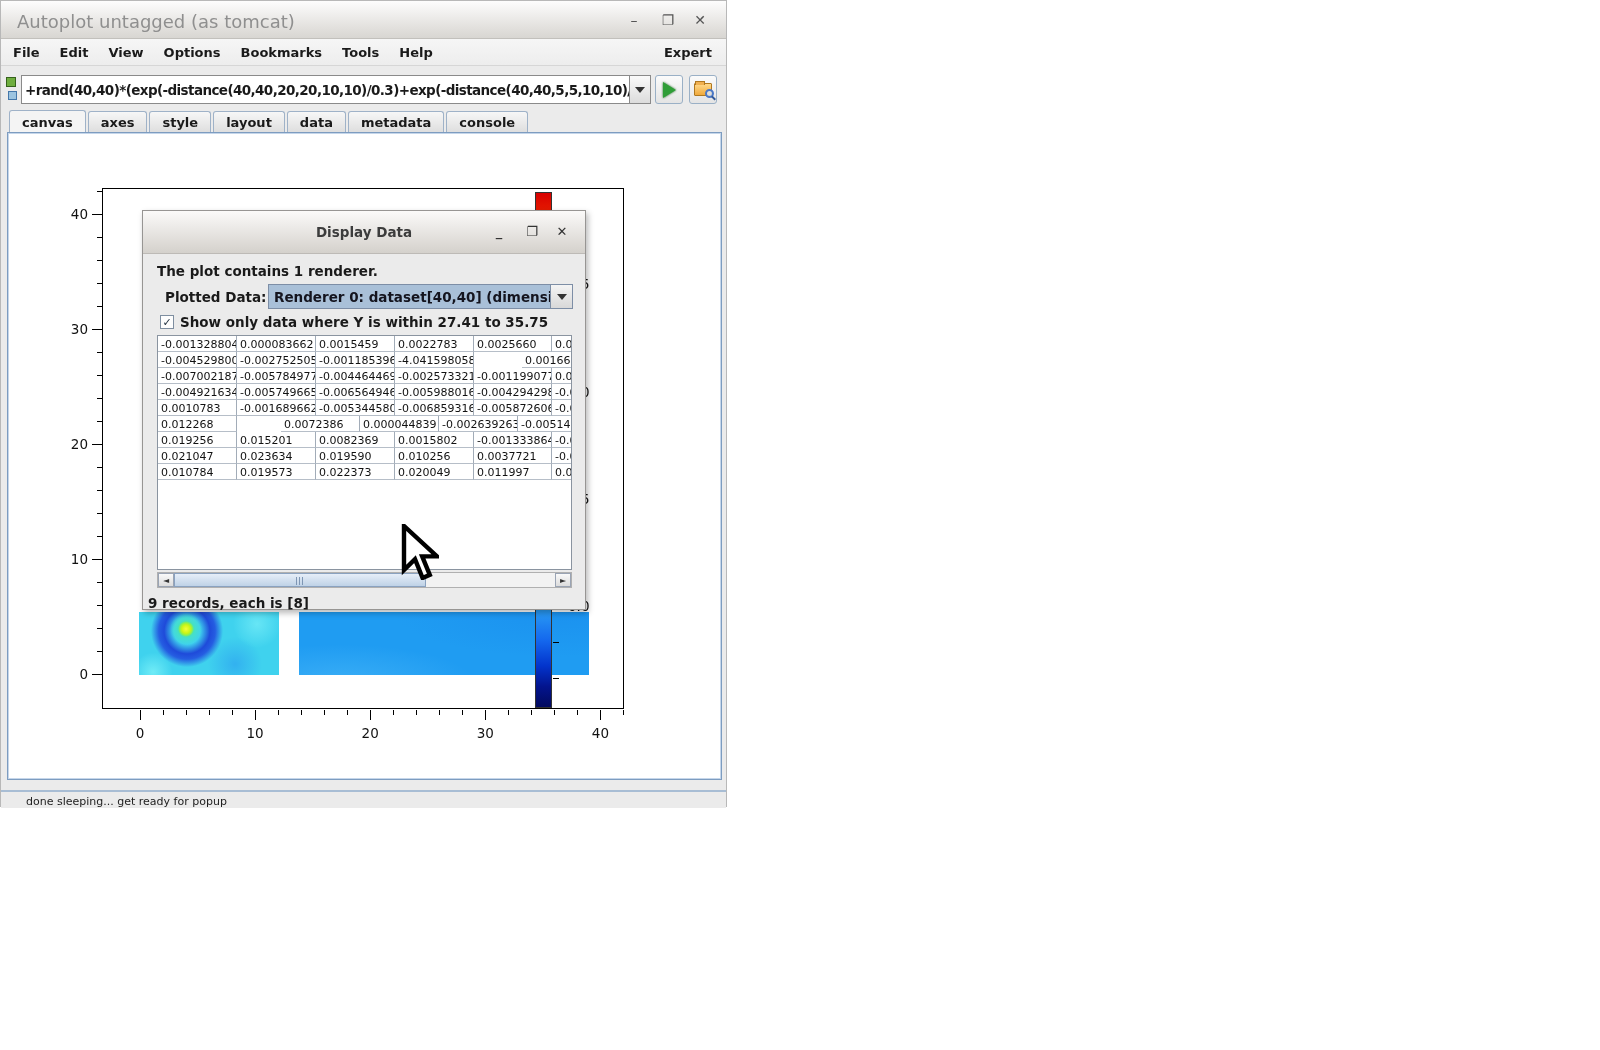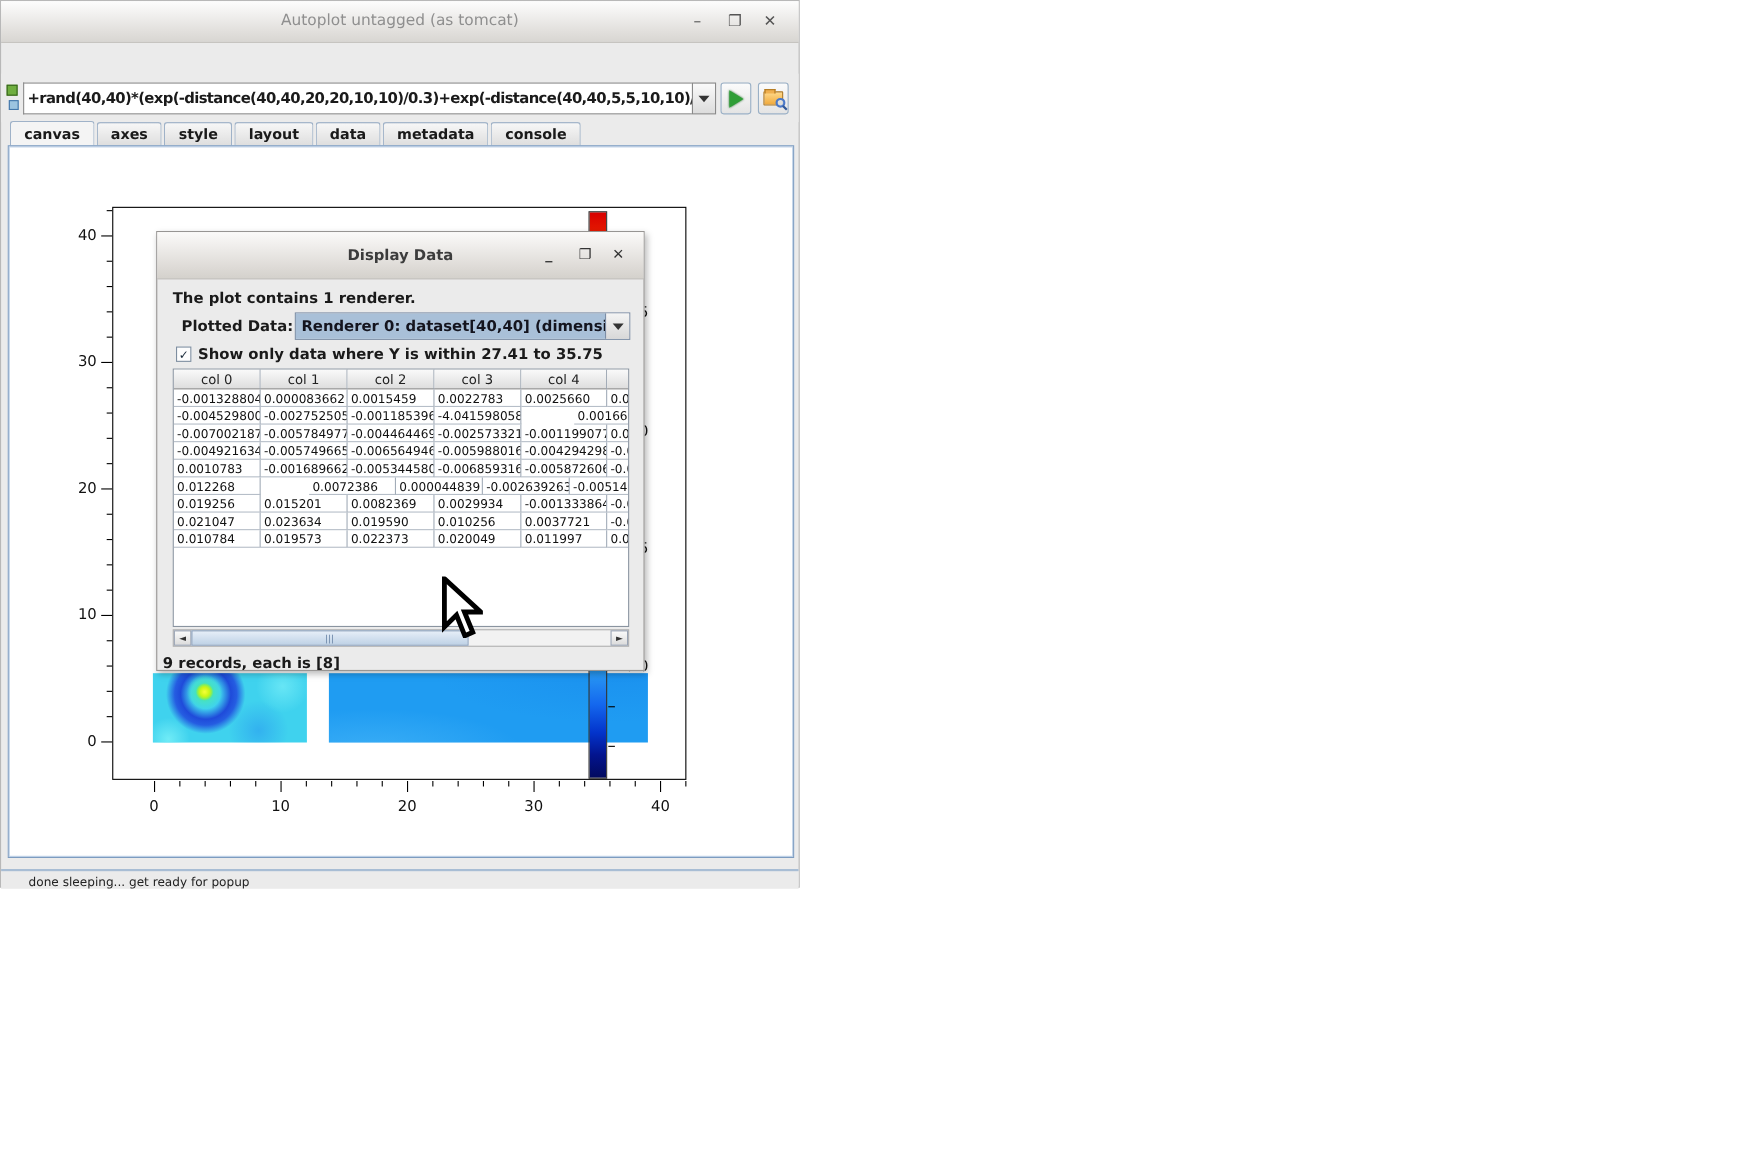--- a/index.html
+++ b/index.html
@@ -5,22 +5,22 @@
   * { margin:0; padding:0; box-sizing:border-box; }
   html,body { width:1600px; height:1050px; background:#ffffff; font-family:"DejaVu Sans", sans-serif; }
   #stage { position:relative; width:1600px; height:1050px; background:#fff; overflow:hidden; }
 
   
   .app-window { position:absolute; left:0; top:0; width:727px; height:807px;
     background:#ebebeb; border:1px solid #b8b8b8; }
 
   .titlebar { position:absolute; left:0; top:0; width:100%; height:38px;
     background:linear-gradient(#fdfdfd,#e3e1de 70%,#d8d6d2); border-bottom:1px solid #c2c0bc; }
-  .titlebar .title { position:absolute; left:0; right:0; top:10px; text-align:center;
-    font-size:14px; color:#8f8f8f; }
+  .titlebar .title { position:absolute; left:0; right:0; top:10px; 
+    font-size:18px; color:#8f8f8f;padding-left:16px; }
   .winbtn { position:absolute; top:8px; width:24px; height:22px; text-align:center;
     font-size:14px; color:#555; line-height:22px; cursor:default; }
   .winbtn.min { right:80px; } .winbtn.max { right:46px; } .winbtn.close { right:14px; }
 
   .menubar { position:absolute; left:0; top:38px; width:100%; height:27px;
     background:linear-gradient(#f6f6f6,#ededed); border-bottom:1px solid #d6d6d6;
     display:flex; align-items:center; }
   .menubar .mi { font-size:13px; font-weight:bold; color:#1a1a1a; padding:0 10px; }
   .menubar .mi:first-child { padding-left:12px; }
   .menubar .expert { margin-left:auto; font-size:13px; font-weight:bold; color:#1a1a1a; padding-right:14px; }
@@ -158,20 +158,32 @@
 <div id="stage">
   <div class="app-window">
 
     <div class="titlebar">
       <div class="title">Autoplot untagged (as tomcat)</div>
       <div class="winbtn min">–</div>
       <div class="winbtn max">❐</div>
       <div class="winbtn close">✕</div>
     </div>
 
+    <div class="menubar">
+      <span id="menu-items" style="display:flex;">
+          <span class="mi">File</span>
+          <span class="mi">Edit</span>
+          <span class="mi">View</span>
+          <span class="mi">Options</span>
+          <span class="mi">Bookmarks</span>
+          <span class="mi">Tools</span>
+          <span class="mi">Help</span>
+        </span>
+      <span class="expert">Expert</span>
+    </div>
 
     <div class="uribar">
       <div class="ds-ind">
         <div class="sq1"></div>
           <div class="sq2"></div>
       </div>
       <div class="uri-field">
         <span>+rand(40,40)*(exp(-distance(40,40,20,20,10,10)/0.3)+exp(-distance(40,40,5,5,10,10)/0.2))</span>
       </div>
       <div class="uri-drop">
@@ -298,28 +310,20 @@
         <div class="arr">
           <div class="arrow-down"></div>
         </div>
       </div>
       <div class="chk-row">
         <div class="chk-box">✓</div>
         <div class="chk-lab">Show only data where Y is within 27.41 to 35.75</div>
       </div>
       <div class="tablebox" id="data-table">
           <div class="trow">
-            <div class="th" style="width: 79px;">col 0</div>
-            <div class="th" style="width: 79px;">col 1</div>
-            <div class="th" style="width: 79px;">col 2</div>
-            <div class="th" style="width: 79px;">col 3</div>
-            <div class="th" style="width: 78px;">col 4</div>
-            <div class="th" style="width: 22px;"></div>
-          </div>
-          <div class="trow">
             <div class="td" style="width: 79px;">-0.001328804...</div>
             <div class="td" style="width: 79px;">0.000083662</div>
             <div class="td" style="width: 79px;">0.0015459</div>
             <div class="td" style="width: 79px;">0.0022783</div>
             <div class="td" style="width: 78px;">0.0025660</div>
             <div class="td" style="width: 22px;">0.00</div>
           </div>
           <div class="trow">
             <div class="td" style="width: 79px;">-0.004529800...</div>
             <div class="td" style="width: 79px;">-0.002752505...</div>
@@ -357,21 +361,21 @@
             <div class="td" style="width: 79px; margin-left: 44px;">0.0072386</div>
             <div class="td" style="width: 79px;">0.000044839</div>
             <div class="td" style="width: 79px;">-0.002639263...</div>
             <div class="td" style="width: 78px;">-0.005146240...</div>
             <div class="td" style="width: 22px;">-0.0</div>
           </div>
           <div class="trow">
             <div class="td" style="width: 79px;">0.019256</div>
             <div class="td" style="width: 79px;">0.015201</div>
             <div class="td" style="width: 79px;">0.0082369</div>
-            <div class="td" style="width: 79px;">0.0029934</div>
+            <div class="td" style="width: 79px;">0.0015802</div>
             <div class="td" style="width: 78px;">-0.001333864...</div>
             <div class="td" style="width: 22px;">-0.0</div>
           </div>
           <div class="trow">
             <div class="td" style="width: 79px;">0.021047</div>
             <div class="td" style="width: 79px;">0.023634</div>
             <div class="td" style="width: 79px;">0.019590</div>
             <div class="td" style="width: 79px;">0.010256</div>
             <div class="td" style="width: 78px;">0.0037721</div>
             <div class="td" style="width: 22px;">-0.0</div>

